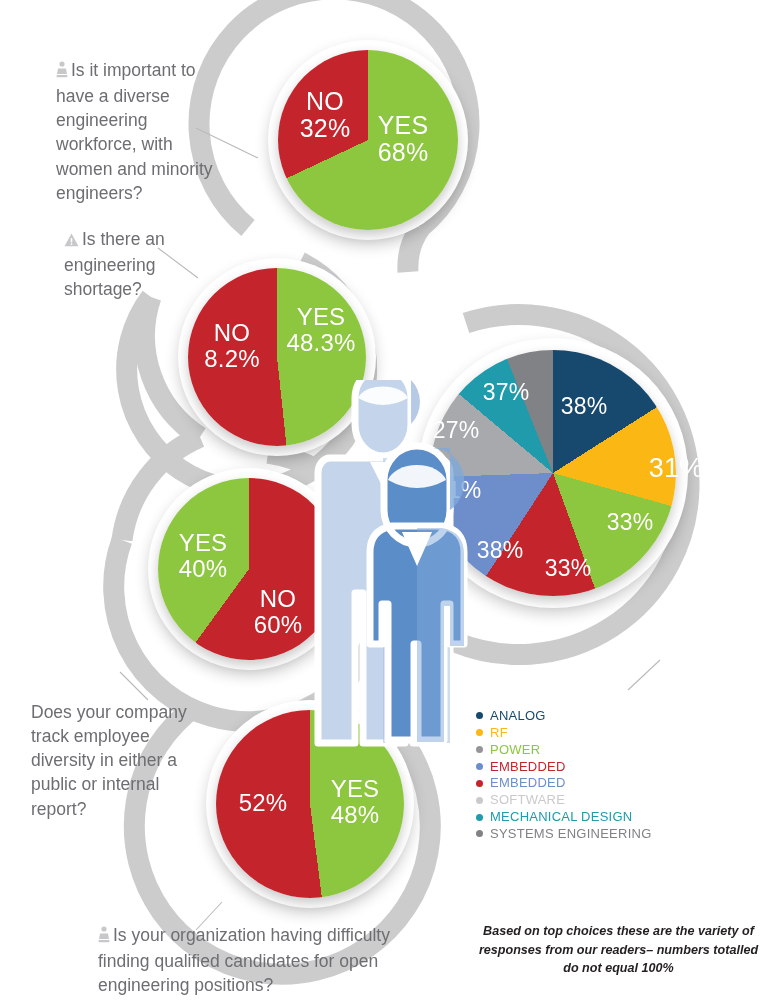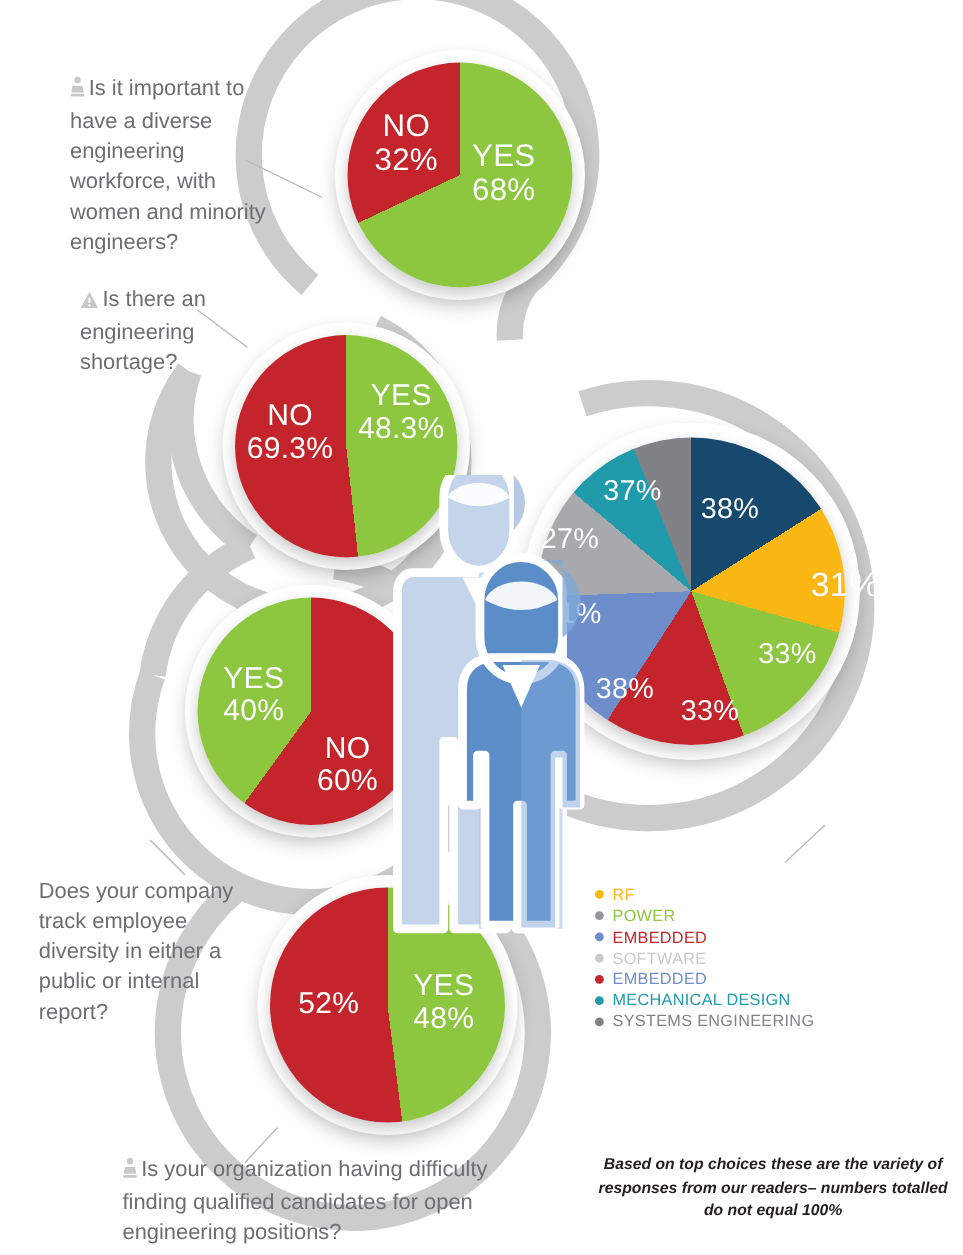--- a/index.html
+++ b/index.html
@@ -99,21 +99,21 @@
   </div>
 
   <div class="pie-wrap" style="left:178px;top:258px;">
     <div class="pie-halo" style="width:198px;height:198px;"></div>
     <div class="pie" style="left:10px;top:10px;width:178px;height:178px;
                 background:conic-gradient(from 0deg, #8dc63f 0deg 173.9deg, #c4252c 173.9deg 360deg);"></div>
     <div class="slice-label" style="left:102px;top:46px;width:82px;font-size:24px;">
       <span>YES</span><br><span>48.3%</span>
     </div>
     <div class="slice-label" style="left:12px;top:62px;width:84px;font-size:24px;">
-      <span>NO</span><br><span>69.3%</span>
+      <span>NO</span><br><span>8.2%</span>
     </div>
   </div>
 
   <div class="pie-wrap" style="left:148px;top:468px;">
     <div class="pie-halo" style="width:202px;height:202px;"></div>
     <div class="pie" style="left:10px;top:10px;width:182px;height:182px;
                 background:conic-gradient(from 0deg, #c4252c 0deg 216deg, #8dc63f 216deg 360deg);"></div>
     <div class="slice-label" style="left:18px;top:62px;width:74px;font-size:24px;">
       <span>YES</span><br><span>40%</span>
     </div>
@@ -218,40 +218,44 @@
     </span><span>Is your organization having difficulty finding qualified candidates for open engineering positions?</span>
   </div>
 
   <div class="question" style="left:31px;top:700px;width:165px;">
     <span>Does your company track employee diversity in either a public or internal report?</span>
   </div>
 
   <div id="legend-block">
     <ul class="legend-list">
       <li class="legend-item">
+        <span class="legend-dot" style="background:#17496e"></span>
+        <span style="color:#17496e">ANALOG</span>
+      </li>
+      <li class="legend-item">
         <span class="legend-dot" style="background:#fbb713"></span>
         <span style="color:#fbb713">RF</span>
       </li>
       <li class="legend-item">
         <span class="legend-dot" style="background:#939598"></span>
         <span style="color:#8dc63f">POWER</span>
       </li>
       <li class="legend-item">
         <span class="legend-dot" style="background:#6d8ecb"></span>
         <span style="color:#c4252c">EMBEDDED</span>
       </li>
       <li class="legend-item">
+        <span class="legend-dot" style="background:#c4252c"></span>
+        <span style="color:#6d8ecb">EMBEDDED</span>
+      </li>
+      <li class="legend-item">
         <span class="legend-dot" style="background:#c9cacc"></span>
         <span style="color:#c9cacc">SOFTWARE</span>
       </li>
       <li class="legend-item">
-        <span class="legend-dot" style="background:#c4252c"></span>
-        <span style="color:#6d8ecb">EMBEDDED</span>
-      </li>
-      <li class="legend-item">
         <span class="legend-dot" style="background:#1f9bab"></span>
         <span style="color:#1f9bab">MECHANICAL DESIGN</span>
       </li>
       <li class="legend-item">
         <span class="legend-dot" style="background:#808285"></span>
         <span style="color:#808285">SYSTEMS ENGINEERING</span>
       </li>
     </ul>
   </div>
 

